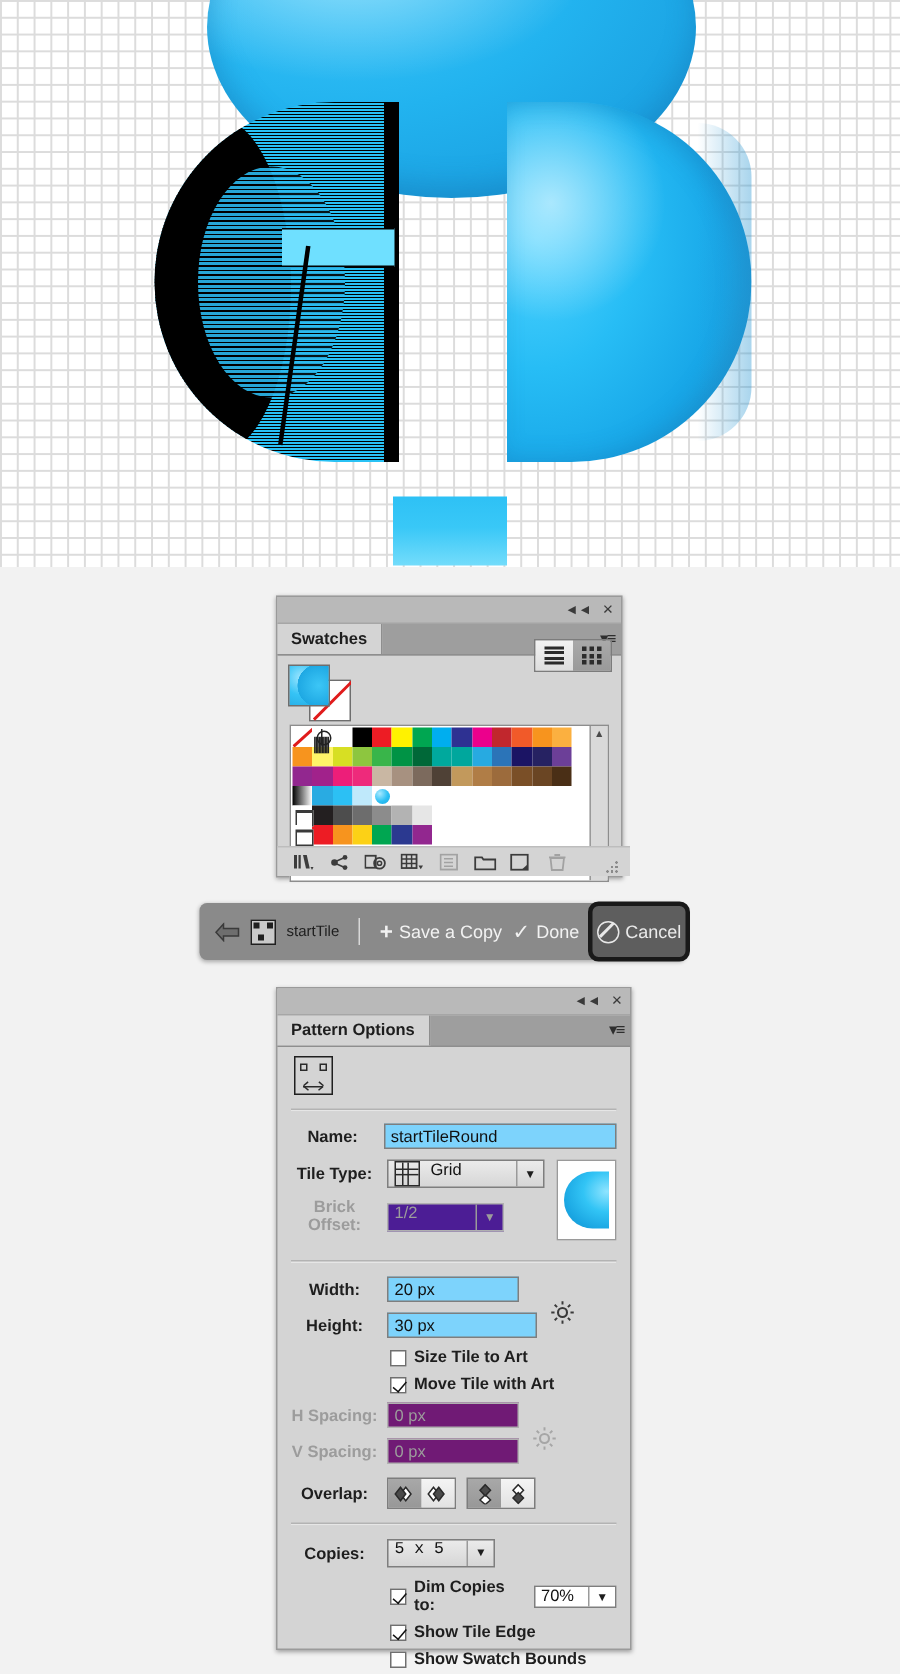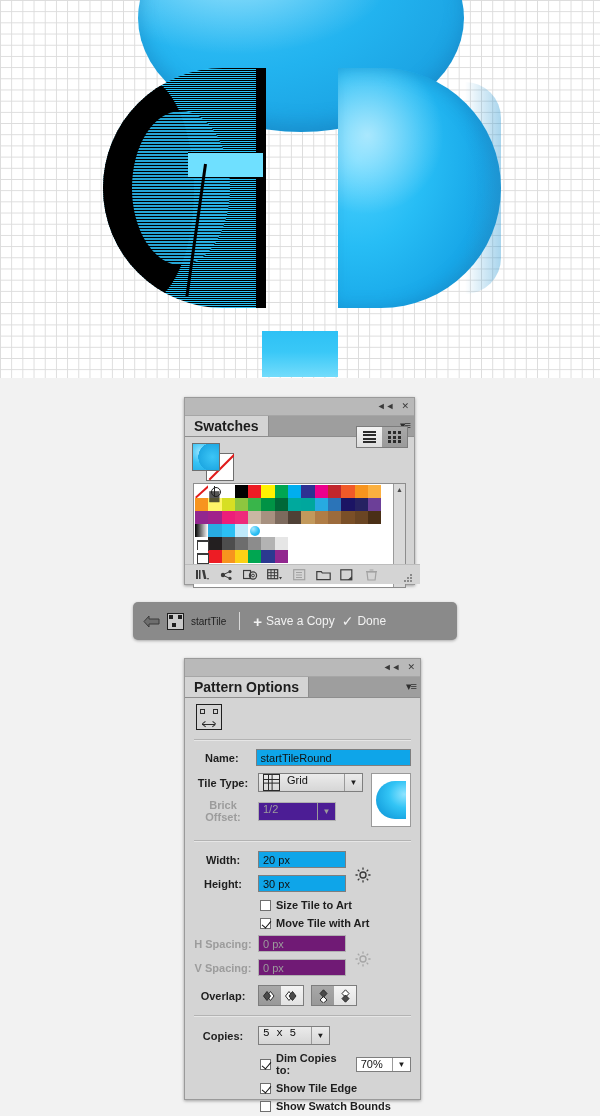--- a/index.html
+++ b/index.html
@@ -97,21 +97,21 @@
     display:flex;align-items:center;justify-content:flex-end;
     padding-right:5px;gap:7px;
   }
   .tb-ic{font-size:9px;color:#3a3a3a;line-height:1;cursor:default;}
   .panel-tabbar{
     height:20px;background:#9e9e9e;display:flex;align-items:stretch;
     border-bottom:1px solid #8e8e8e;position:relative;
   }
   .panel-tab{
     background:#d4d4d4;padding:0 9px;display:flex;align-items:center;
-    font-size:14px;font-weight:bold;color:#1d1d1d;
+    font-size:11px;font-weight:bold;color:#1d1d1d;
     border-right:1px solid #8e8e8e;
   }
   .panel-menu{
     position:absolute;right:4px;top:3px;font-size:11px;color:#2e2e2e;letter-spacing:-1px;
   }
 
   
   #swatches-panel{left:184px;top:397px;width:229px;height:186px;}
   #sw-body{padding:4px 5px 0 5px;}
   .fillstroke{position:relative;width:44px;height:36px;margin:2px 0 3px 2px;}
@@ -234,21 +234,21 @@
   .po-tilebtn i.arwL2{left:5px;bottom:5.4px;width:4px;height:1.4px;transform:rotate(-40deg);}
   .po-tilebtn i.arwR{right:5px;bottom:2.6px;width:4px;height:1.4px;transform:rotate(-40deg);}
   .po-tilebtn i.arwR2{right:5px;bottom:5.4px;width:4px;height:1.4px;transform:rotate(40deg);}
   .po-hr{height:1px;background:#b3b3b3;border-bottom:1px solid #e6e6e6;margin:2px 0 8px 0;}
 
   .row{display:flex;align-items:center;margin-bottom:7px;}
   .lbl{width:58px;text-align:center;padding-right:6px;font-size:11px;color:#1e1e1e;
     font-weight:bold;}
   .lbl.dim{color:#9c9c9c;}
   .field{
-    background:#0ea5e9;border:1px solid #7e7e7e;height:17px;line-height:17px;
+    background:#7dd3fc;border:1px solid #7e7e7e;height:17px;line-height:17px;
     padding:0 4px;font-size:11px;color:#111;box-sizing:border-box;
   }
   .field.dim{background:#701a75;color:#9c9c9c;border-color:#b0b0b0;}
   .sel{
     background:linear-gradient(#ebebeb,#d6d6d6);border:1px solid #7e7e7e;
     height:19px;display:flex;align-items:flex-start;box-sizing:border-box;
     font-size:11px;color:#111;padding-left:4px;position:relative;
   }
   .sel.dim{background:#4c1d95;color:#9c9c9c;border-color:#b0b0b0;}
   .sel .caretbox{
@@ -510,20 +510,24 @@
   <span class="barlabel">startTile</span>
   <span class="bar-sep"></span>
   <span class="baritem">
     <span class="plusglyph">+</span>
     <span>Save a Copy</span>
   </span>
   <span class="baritem">
     <span class="checkglyph">✓</span>
     <span>Done</span>
   </span>
+  <div id="cancel-button">
+    <span class="noglyph"></span>
+    <span>Cancel</span>
+  </div>
 </div>
 
 <div id="pattern-panel" class="panel">
   <div class="panel-titlebar">
     <span class="tb-ic">◄◄</span>
     <span class="tb-ic">✕</span>
   </div>
   <div class="panel-tabbar">
     <div class="panel-tab">
       <span>Pattern Options</span>
@@ -576,21 +580,21 @@
     <div class="po-hr" style="margin:10px 0 9px 0;"></div>
 
     <div style="display:flex;align-items:center;">
       <div style="flex:0 0 auto;">
         <div class="row">
           <span class="lbl">Width:</span>
           <span class="field" style="width:88px;">20 px</span>
         </div>
         <div class="row">
           <span class="lbl">Height:</span>
-          <span class="field" style="width:88px;">30 px</span>
+          <span class="field" style="width:100px;">30 px</span>
         </div>
       </div>
       <span class="linkicon">
         <svg width="16" height="16" viewBox="0 0 16 16">
             <circle cx="8" cy="8" r="3" fill="none" stroke="#3a3a3a" stroke-width="1.4"></circle>
             <path d="M8 0.5 v2.2 M8 13.3 v2.2 M0.5 8 h2.2 M13.3 8 h2.2 M2.8 2.8 l1.6 1.6 M11.6 11.6 l1.6 1.6 M13.2 2.8 l-1.6 1.6 M4.4 11.6 l-1.6 1.6" stroke="#3a3a3a" stroke-width="1.3"></path>
           </svg>
       </span>
     </div>
 

